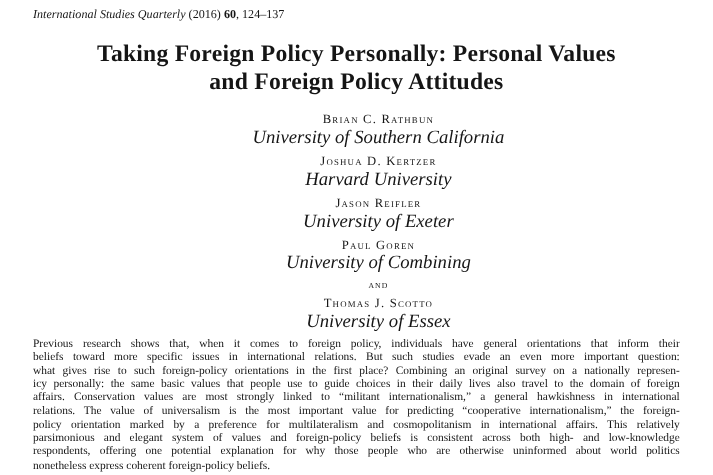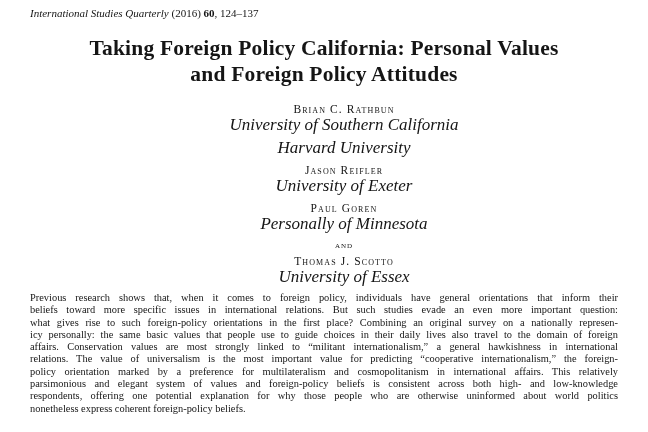--- a/index.html
+++ b/index.html
@@ -64,39 +64,40 @@
   }
 </style>
 </head>
 <body>
 
 <div class="page">
 
   <div class="journal-header"><span class="jname">International Studies Quarterly</span> <span>(2016)</span> <span class="vol">60</span><span>, 124–137</span></div>
 
   <h1 class="title">
-    <span>Taking Foreign Policy California: Personal Values</span><br>
+    <span>Taking Foreign Policy Personally: Personal Values</span><br>
     <span>and Foreign Policy Attitudes</span>
   </h1>
 
   <div class="authors">
     <div class="author">
       <div class="aname">Brian C. Rathbun</div>
       <div class="aaffil">University of Southern California</div>
     </div>
     <div class="author">
+      <div class="aname">Joshua D. Kertzer</div>
       <div class="aaffil">Harvard University</div>
     </div>
     <div class="author">
       <div class="aname">Jason Reifler</div>
       <div class="aaffil">University of Exeter</div>
     </div>
     <div class="author">
       <div class="aname">Paul Goren</div>
-      <div class="aaffil">Personally of Minnesota</div>
+      <div class="aaffil">University of Combining</div>
     </div>
     <div class="and-sep">and</div>
     <div class="author">
       <div class="aname">Thomas J. Scotto</div>
       <div class="aaffil">University of Essex</div>
     </div>
   </div>
 
   <div class="abstract">
     <div class="al">Previous research shows that, when it comes to foreign policy, individuals have general orientations that inform their</div>

